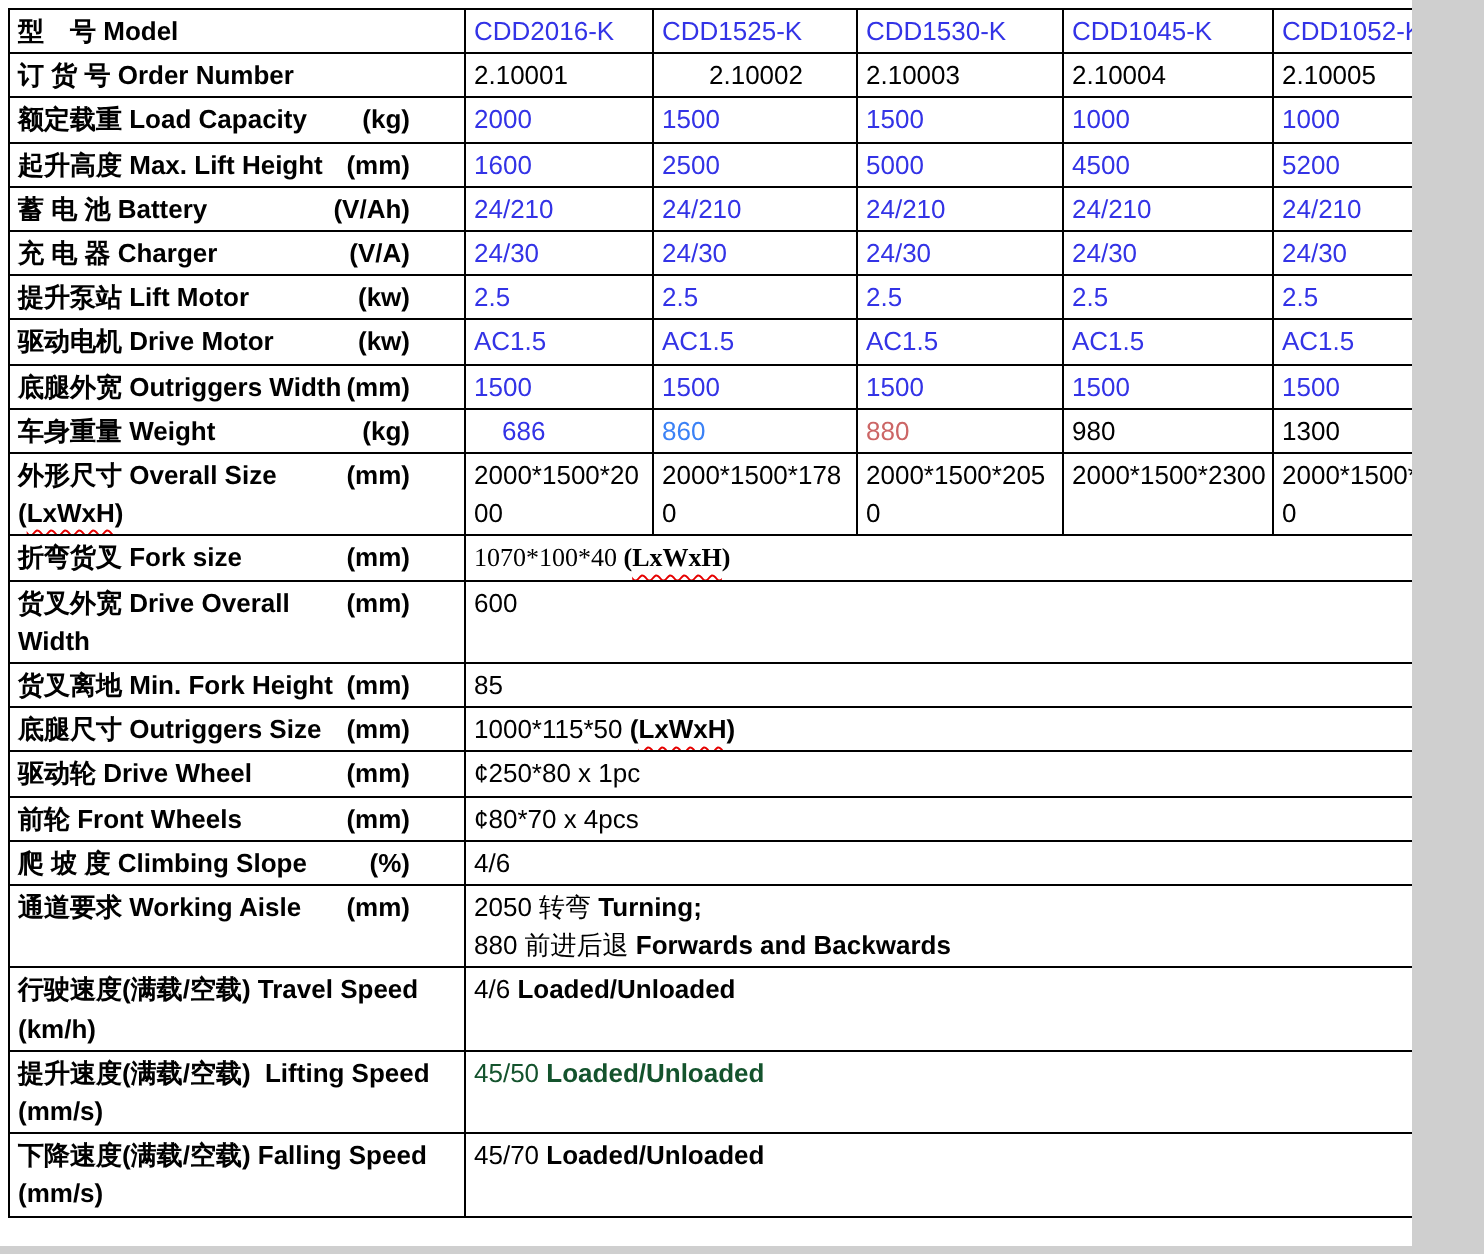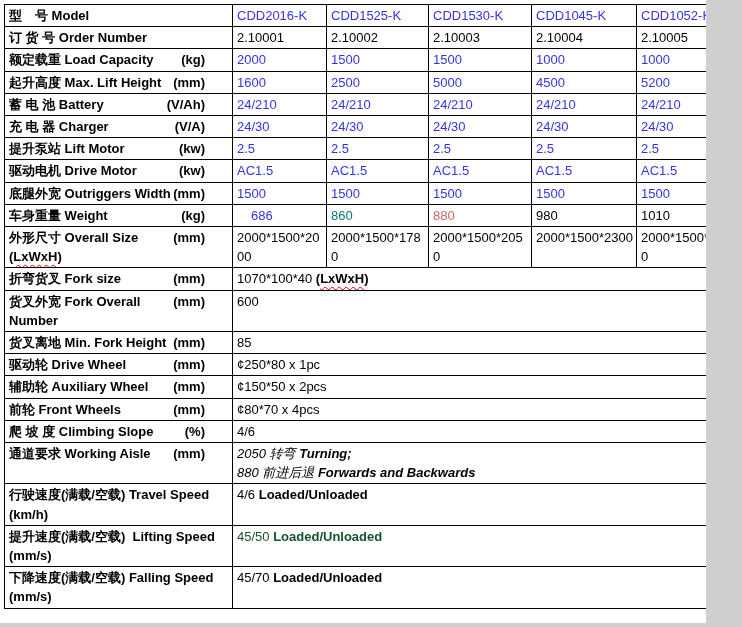--- a/index.html
+++ b/index.html
@@ -91,21 +91,21 @@
           <td class="label-cell">
             <div class="lblwrap">
               <div>
                 <div class="line"><span class="run">订 货 号 Order Number</span></div>
               </div>
             </div>
           </td>
           <td class="value-cell" style="color: rgb(0, 0, 0);">
             <div class="line"><span class="run">2.10001</span></div>
           </td>
-          <td class="value-cell" style="color: rgb(0, 0, 0);">
+          <td class="value-cell" style="color: rgb(0, 0, 0); text-align: center;">
             <div class="line"><span class="run">2.10002</span></div>
           </td>
           <td class="value-cell" style="color: rgb(0, 0, 0);">
             <div class="line"><span class="run">2.10003</span></div>
           </td>
           <td class="value-cell" style="color: rgb(0, 0, 0);">
             <div class="line"><span class="run">2.10004</span></div>
           </td>
           <td class="value-cell" style="color: rgb(0, 0, 0);">
             <div class="line"><span class="run">2.10005</span></div>
@@ -291,31 +291,31 @@
             <div class="lblwrap">
               <div>
                 <div class="line"><span class="run">车身重量 Weight</span></div>
               </div>
               <div class="unit">(kg)</div>
             </div>
           </td>
           <td class="value-cell" style="color: rgb(51, 51, 230); padding-left: 18px;">
             <div class="line"><span class="run">686</span></div>
           </td>
-          <td class="value-cell" style="color: #0f766e;">
+          <td class="value-cell" style="color: #3b82f6;">
             <div class="line"><span class="run">860</span></div>
           </td>
           <td class="value-cell" style="color: rgb(204, 102, 102);">
             <div class="line"><span class="run">880</span></div>
           </td>
           <td class="value-cell" style="color: rgb(0, 0, 0);">
             <div class="line"><span class="run">980</span></div>
           </td>
           <td class="value-cell" style="color: rgb(0, 0, 0);">
-            <div class="line"><span class="run">1010</span></div>
+            <div class="line"><span class="run">1300</span></div>
           </td>
         </tr>
         <tr>
           <td class="label-cell">
             <div class="lblwrap">
               <div>
                 <div class="line"><span class="run">外形尺寸 Overall Size (</span><span class="run wavy">LxWxH</span><span class="run">)</span></div>
               </div>
               <div class="unit">(mm)</div>
             </div>
@@ -338,29 +338,29 @@
         </tr>
         <tr>
           <td class="label-cell">
             <div class="lblwrap">
               <div>
                 <div class="line"><span class="run">折弯货叉 Fork size</span></div>
               </div>
               <div class="unit">(mm)</div>
             </div>
           </td>
-          <td class="value-cell" colspan="5" style="color: rgb(0, 0, 0);">
+          <td class="value-cell" colspan="5" style="color: rgb(0, 0, 0); font-family: Liberation Serif, serif;">
             <div class="line"><span class="run">1070*100*40 </span><span class="run b">(</span><span class="run b wavy">LxWxH</span><span class="run b">)</span></div>
           </td>
         </tr>
         <tr>
           <td class="label-cell">
             <div class="lblwrap">
               <div>
-                <div class="line"><span class="run">货叉外宽 Fork Overall Number</span></div>
+                <div class="line"><span class="run">货叉外宽 Drive Overall Width</span></div>
               </div>
               <div class="unit">(mm)</div>
             </div>
           </td>
           <td class="value-cell" colspan="5" style="color: rgb(0, 0, 0);">
             <div class="line"><span class="run">600</span></div>
           </td>
         </tr>
         <tr>
           <td class="label-cell">
@@ -372,46 +372,46 @@
             </div>
           </td>
           <td class="value-cell" colspan="5" style="color: rgb(0, 0, 0);">
             <div class="line"><span class="run">85</span></div>
           </td>
         </tr>
         <tr>
           <td class="label-cell">
             <div class="lblwrap">
               <div>
+                <div class="line"><span class="run">底腿尺寸 Outriggers Size</span></div>
+              </div>
+              <div class="unit">(mm)</div>
+            </div>
+          </td>
+          <td class="value-cell" colspan="5" style="color: rgb(0, 0, 0);">
+            <div class="line"><span class="run">1000*115*50 </span><span class="run b">(</span><span class="run b wavy">LxWxH</span><span class="run b">)</span></div>
+          </td>
+        </tr>
+        <tr>
+          <td class="label-cell">
+            <div class="lblwrap">
+              <div>
                 <div class="line"><span class="run">驱动轮 Drive Wheel</span></div>
               </div>
               <div class="unit">(mm)</div>
             </div>
           </td>
           <td class="value-cell" colspan="5" style="color: rgb(0, 0, 0);">
             <div class="line"><span class="run">¢250*80 x 1pc</span></div>
           </td>
         </tr>
         <tr>
           <td class="label-cell">
             <div class="lblwrap">
               <div>
-                <div class="line"><span class="run">辅助轮 Auxiliary Wheel</span></div>
-              </div>
-              <div class="unit">(mm)</div>
-            </div>
-          </td>
-          <td class="value-cell" colspan="5" style="color: rgb(0, 0, 0);">
-            <div class="line"><span class="run">¢150*50 x 2pcs</span></div>
-          </td>
-        </tr>
-        <tr>
-          <td class="label-cell">
-            <div class="lblwrap">
-              <div>
                 <div class="line"><span class="run">前轮 Front Wheels</span></div>
               </div>
               <div class="unit">(mm)</div>
             </div>
           </td>
           <td class="value-cell" colspan="5" style="color: rgb(0, 0, 0);">
             <div class="line"><span class="run">¢80*70 x 4pcs</span></div>
           </td>
         </tr>
         <tr>
@@ -429,21 +429,21 @@
         </tr>
         <tr>
           <td class="label-cell">
             <div class="lblwrap">
               <div>
                 <div class="line"><span class="run">通道要求 Working Aisle</span></div>
               </div>
               <div class="unit">(mm)</div>
             </div>
           </td>
-          <td class="value-cell" colspan="5" style="color: rgb(0, 0, 0); font-style: italic;">
+          <td class="value-cell" colspan="5" style="color: rgb(0, 0, 0);">
             <div class="line"><span class="run">2050 转弯 </span><span class="run b">Turning;</span></div>
             <div class="line"><span class="run">880 前进后退 </span><span class="run b">Forwards and Backwards</span></div>
           </td>
         </tr>
         <tr>
           <td class="label-cell">
             <div class="lblwrap">
               <div>
                 <div class="line"><span class="run">行驶速度(满载/空载) Travel Speed</span></div>
                 <div class="line"><span class="run">(km/h)</span></div>

